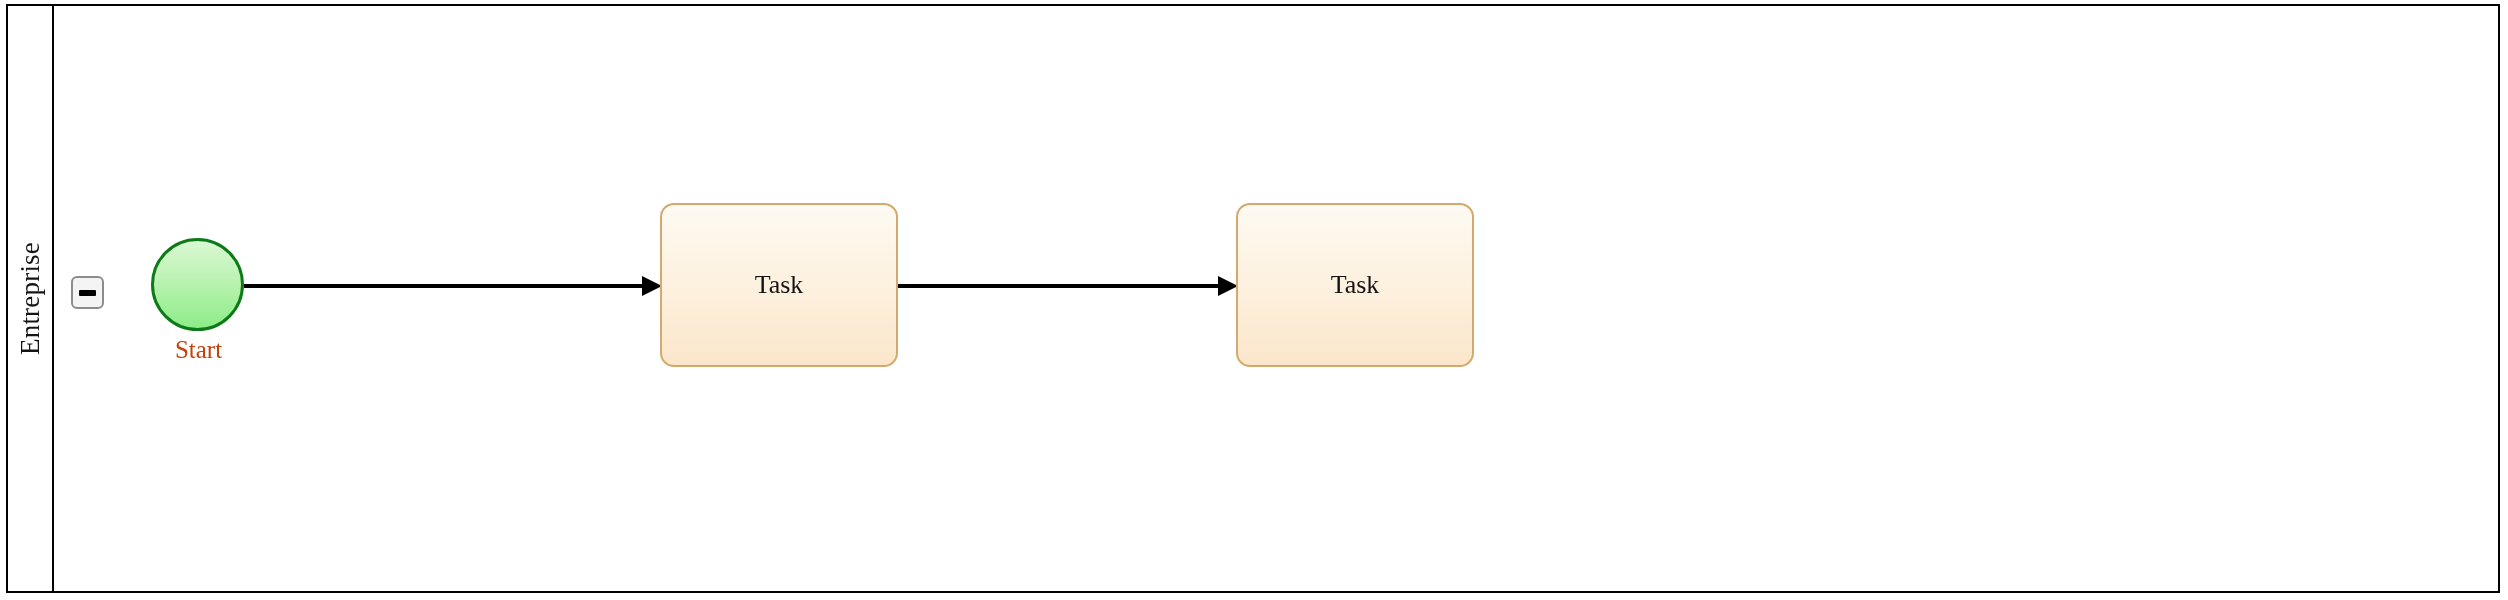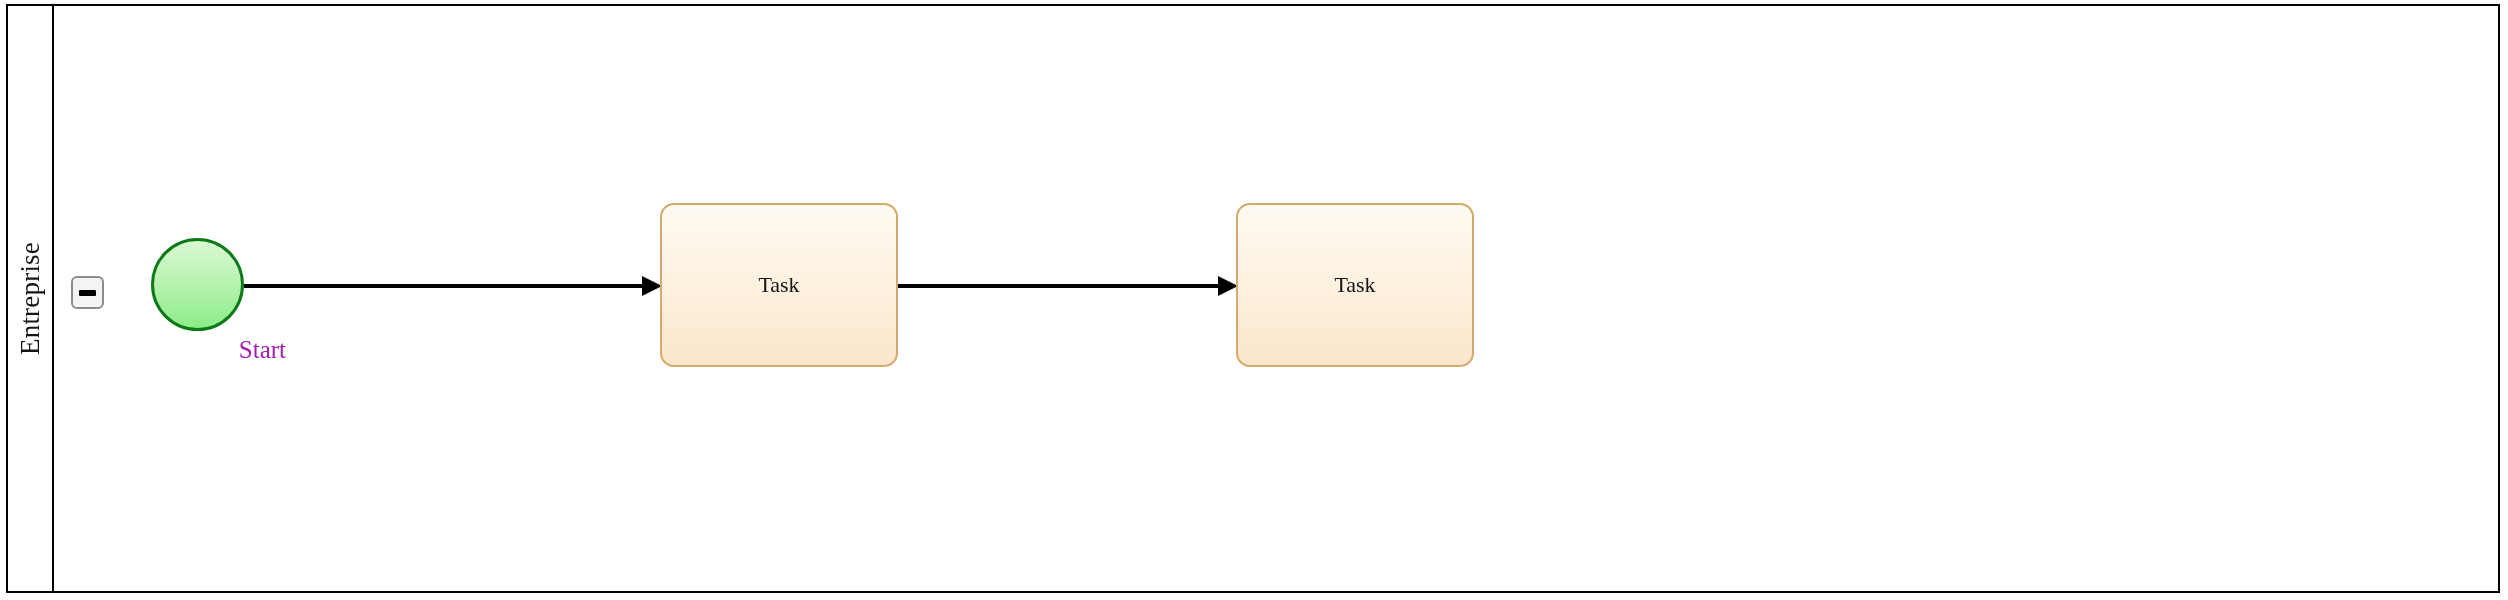--- a/index.html
+++ b/index.html
@@ -101,43 +101,43 @@
     border-radius: 50%;
     border: 3px solid #0d7a18;
     background: linear-gradient(to bottom, #d9f8d2 0%, #b9f2b0 48%, #8ced87 100%);
     cursor: pointer;
   }
   .start-label {
     position: absolute;
     left: 103px;
     top: 330px;
     width: 175px;
-    text-align: right;
+    text-align: center;
     font-size: 25px;
-    color: #a21caf;
+    color: #c2410c;
     white-space: nowrap;
   }
 
   
   .task {
     position: absolute;
     top: 197px;
     width: 238px;
     height: 164px;
     box-sizing: border-box;
     border: 2px solid #d3a96d;
     border-radius: 14px;
     background: linear-gradient(to bottom, #fefaf2 0%, #fdf2e1 45%, #fbe6ca 100%);
     display: flex;
     align-items: center;
     justify-content: center;
     cursor: pointer;
   }
   .task-label {
-    font-size: 22px;
+    font-size: 26px;
     color: #141414;
     white-space: nowrap;
   }
   #task-1 { left: 652px; }
   #task-2 { left: 1228px; }
 
   
   .flow {
     position: absolute;
     height: 20px;

